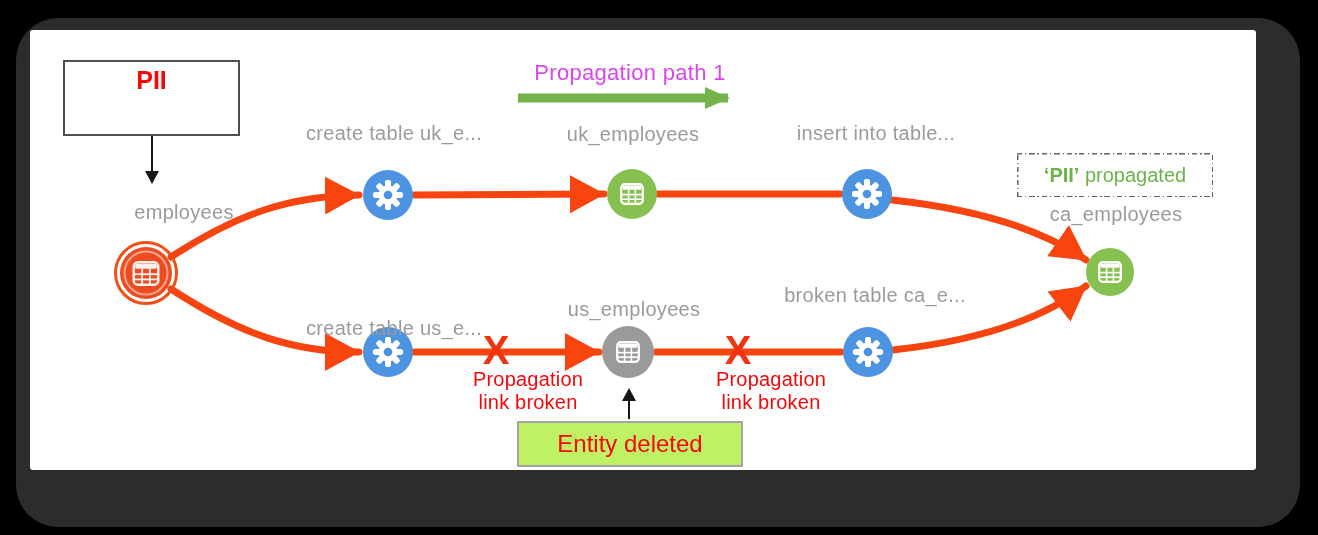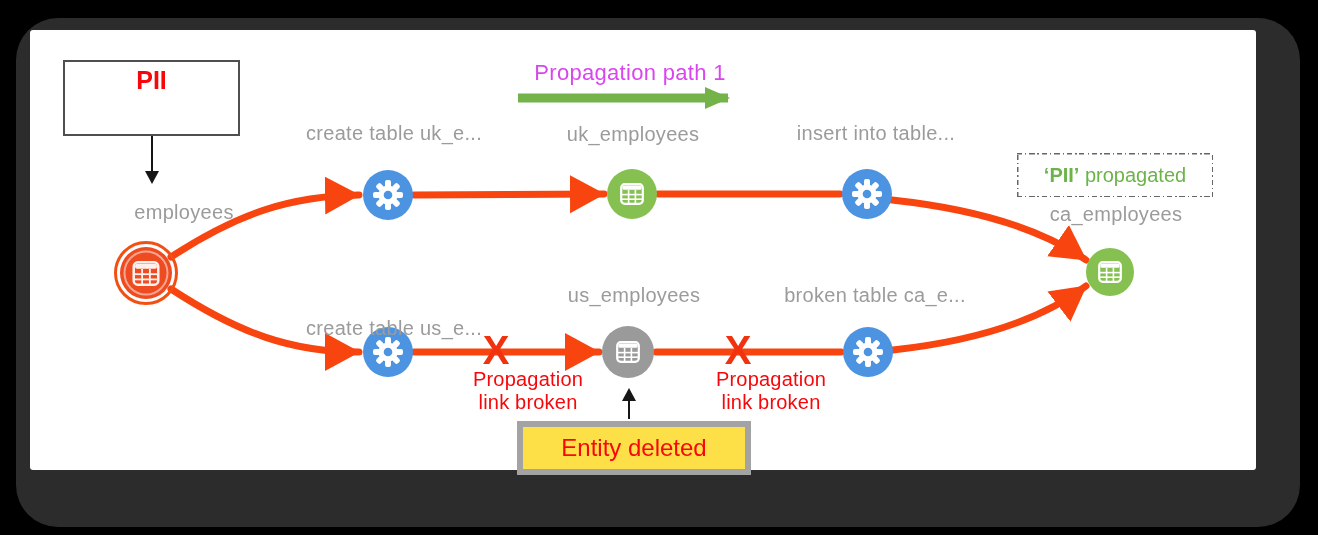--- a/index.html
+++ b/index.html
@@ -15,21 +15,21 @@
        font-size:20px;color:#9b9b9b;letter-spacing:.3px;}
   .green-title{position:absolute;transform:translateX(-50%);white-space:nowrap;
        font-size:22px;color:#d946ef;letter-spacing:.3px;}
 
   .pii-box{position:absolute;left:63px;top:60px;width:173px;height:70px;
        background:#fff;border:2px solid #4f4f4f;text-align:center;
        color:#f8070a;font-size:25px;line-height:32px;padding-top:2px;}
   .pii-box .b1{font-weight:bold;}
 
   .entity-box{position:absolute;left:517px;top:421px;width:222px;height:42px;
-       background:#fde047;border:6px solid #a3a3a3;display:flex;align-items:center;justify-content:center;
+       background:#bef264;border:2px solid #a3a3a3;display:flex;align-items:center;justify-content:center;
        color:#f8070a;font-size:24px;}
 
   .pii-prop-box{position:absolute;left:1017px;top:153px;width:196px;height:44px;
        display:flex;align-items:center;justify-content:center;white-space:pre;
        color:#6cb44a;font-size:20px;
        background-image:
          repeating-linear-gradient(90deg,#666 0 5px,transparent 5px 8px,#666 8px 9.5px,transparent 9.5px 12.5px),
          repeating-linear-gradient(90deg,#666 0 5px,transparent 5px 8px,#666 8px 9.5px,transparent 9.5px 12.5px),
          repeating-linear-gradient(0deg,#666 0 5px,transparent 5px 8px,#666 8px 9.5px,transparent 9.5px 12.5px),
          repeating-linear-gradient(0deg,#666 0 5px,transparent 5px 8px,#666 8px 9.5px,transparent 9.5px 12.5px);
@@ -153,21 +153,21 @@
   </div>
 
   <div class="green-title" style="left:630px;top:60px;">Propagation path 1</div>
 
   <div class="lbl" style="left:150px;top:201px;margin-left:34px;">employees</div>
   <div class="lbl" style="left:394px;top:122px;">create table uk_e...</div>
   <div class="lbl" style="left:633px;top:123px;">uk_employees</div>
   <div class="lbl" style="left:1116px;top:203px;">ca_employees</div>
   <div class="lbl" style="left:876px;top:122px;">insert into table...</div>
   <div class="lbl" style="left:394px;top:284px;margin-top:33px;">create table us_e...</div>
-  <div class="lbl" style="left:634px;top:284px;">us_employees</div>
+  <div class="lbl" style="left:634px;top:298px;">us_employees</div>
   <div class="lbl" style="left:875px;top:284px;">broken table ca_e...</div>
 
   <div class="pii-prop-box">
     <span class="b1">‘PII’</span><span> propagated</span>
   </div>
 
   <div class="x-mark" style="left:496px;top:350px;">X</div>
   <div class="x-mark" style="left:738px;top:350px;">X</div>
 
   <div class="red-note" style="left:495px;top:368px;">

